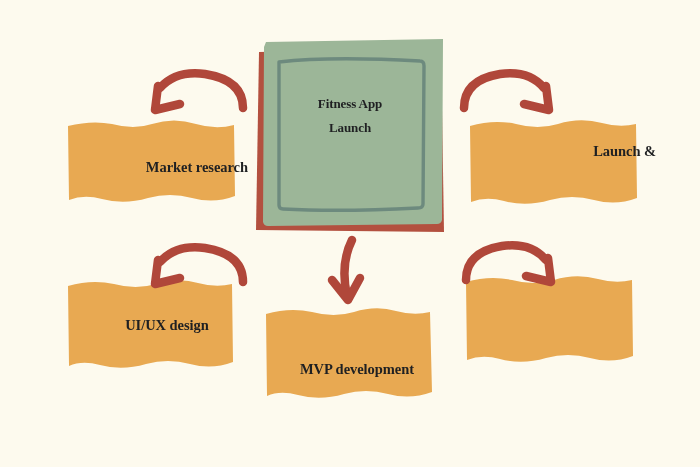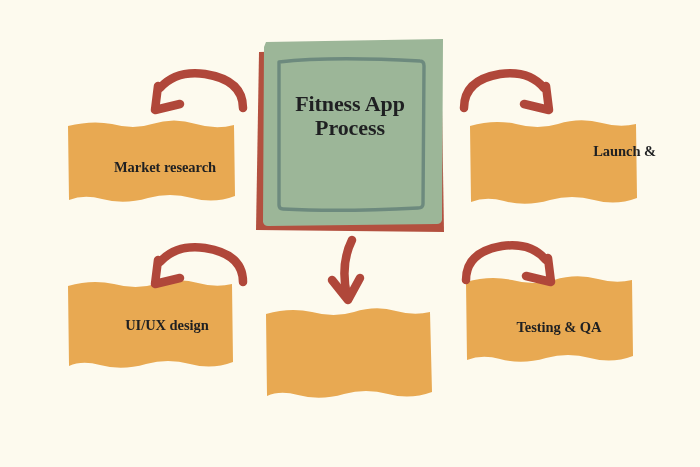--- a/index.html
+++ b/index.html
@@ -35,21 +35,21 @@
     height: 194px;
   }
   .center-title {
     position: absolute;
     left: 0;
     top: 52px;
     width: 188px;
     text-align: center;
     font-family: "Liberation Serif", serif;
     font-weight: bold;
-    font-size: 22px;
+    font-size: 13px;
     line-height: 23.5px;
     color: #1f2022;
     letter-spacing: -0.1px;
   }
 
   
   .step {
     position: absolute;
   }
   .step-label {
@@ -58,21 +58,21 @@
     font-weight: bold;
     font-size: 14.5px;
     line-height: 19px;
     color: #1f2022;
     letter-spacing: -0.05px;
   }
   .step-market .step-label {
     left: 14px;
     top: 36px;
     width: 166px;
-    text-align: center;
+    text-align: right;
   }
   .step-launch .step-label {
     left: 24px;
     top: 20px;
     width: 162px;
     text-align: right;
   }
   .step-uiux .step-label {
     left: 16px;
     top: 46px;
@@ -143,21 +143,21 @@
     <g>
       <path d="M352,240 Q340,264 347,296" fill="none" stroke="#b0473a" stroke-width="8.5" stroke-linecap="round"></path>
       <path d="M332,280 L348,300 L360,278" fill="none" stroke="#b0473a" stroke-width="8.5" stroke-linecap="round" stroke-linejoin="round"></path>
     </g>
 
   </svg>
 
   <div class="center-card">
     <div class="center-title">
       <div>Fitness App</div>
-      <div>Process</div>
+      <div>Launch</div>
     </div>
   </div>
 
   <div class="step step-market" style="left:68px; top:122px; width:168px; height:82px;">
     <div class="step-label">
       <div>Market research</div>
     </div>
   </div>
 
   <div class="step step-launch" style="left:470px; top:122px; width:168px; height:82px;">
@@ -165,20 +165,20 @@
       <div>Launch &amp;</div>
     </div>
   </div>
 
   <div class="step step-uiux" style="left:68px; top:270px; width:168px; height:88px;">
     <div class="step-label">
       <div>UI/UX design</div>
     </div>
   </div>
 
-
-  <div class="step step-testing" style="left:466px; top:278px; width:168px; height:84px;">
+  <div class="step step-mvp" style="left:266px; top:310px; width:170px; height:88px;">
     <div class="step-label">
-      <div>Testing &amp; QA</div>
+      <div>MVP development</div>
     </div>
   </div>
+
 
 </div>
 
 </body></html>

